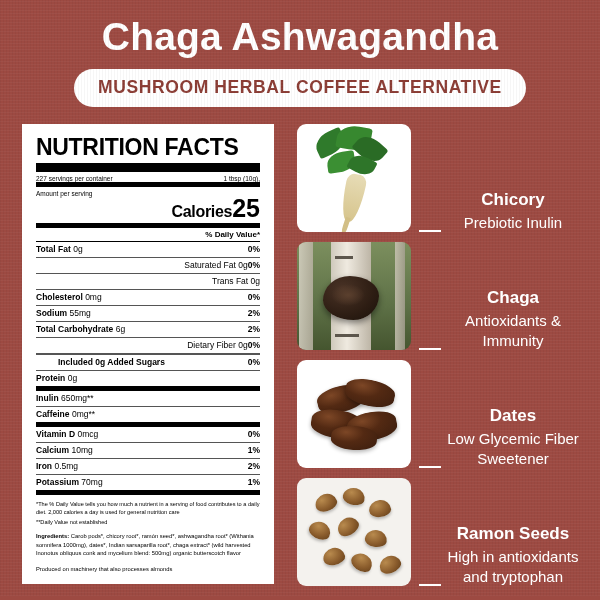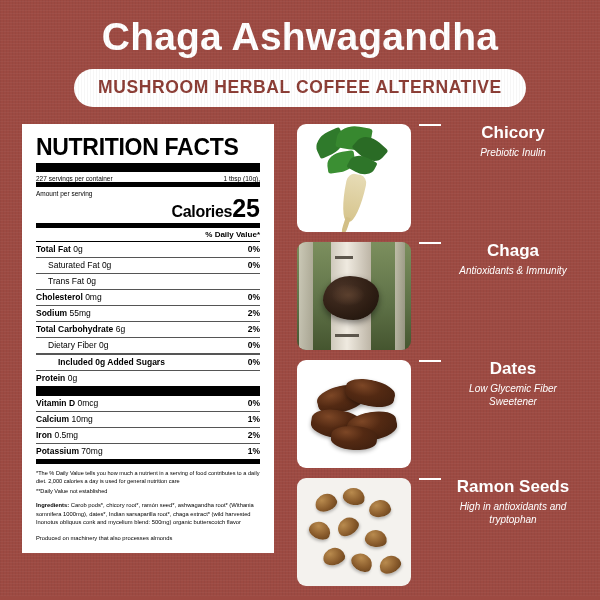--- a/index.html
+++ b/index.html
@@ -111,21 +111,21 @@
   }
   .nrow {
     display: flex;
     justify-content: space-between;
     align-items: baseline;
     font-size: 8.5px;
     padding: 2.5px 0 2.5px;
   }
   .nrow .nm { font-weight: bold; }
   .nrow .nm span.val { font-weight: normal; }
-  .nrow.ind { padding-left: 12px; }
+  .nrow.ind { padding-left: 12px; justify-content: flex-end; }
   .nrow.ind .nm { font-weight: normal; }
   .nrow.ind2 { padding-left: 22px; }
   .nrow.ind2 .nm { font-weight: bold; }
   .dv { font-weight: bold; font-size: 8.5px; }
 
   .footnote {
     font-size: 5.6px;
     line-height: 1.45;
     padding-top: 5px;
   }
@@ -143,21 +143,21 @@
 
   
   .cards {
     position: absolute;
     left: 297px;
     top: 124px;
     width: 282px;
   }
   .card-row {
     display: flex;
-    align-items: flex-start;
+    align-items: flex-end;
     margin-bottom: 10px;
   }
   .photo {
     width: 114px;
     height: 108px;
     border-radius: 9px;
     overflow: hidden;
     position: relative;
     flex: 0 0 auto;
     background: #eee;
@@ -173,24 +173,23 @@
     color: #ffffff;
     text-align: center;
     flex: 1 1 auto;
   }
   .cname {
     font-size: 17px;
     font-weight: bold;
     line-height: 1.1;
   }
   .cdesc {
-    font-size: 10px;
+    font-size: 15px;
     line-height: 1.3;
     margin-top: 3px;
-    font-style: italic;
   }
 
   
   .p-chicory { background: #ffffff; }
   .p-chicory .leaf {
     position: absolute;
     background: #2f7a2b;
     border-radius: 60% 10% 60% 10%;
   }
   .p-chicory .root {
@@ -336,20 +335,31 @@
           <span class="nm">Included 0g Added Sugars <span class="val"></span></span>
           <span class="dv">0%</span>
         </div>
         <div class="rule-hair"></div>
         <div class="nrow">
           <span class="nm">Protein <span class="val">0g</span></span>
           <span class="dv"></span>
         </div>
       </div>
     <div class="rule-med"></div>
+    <div id="rows-two">
+        <div class="nrow">
+          <span class="nm">Inulin <span class="val">650mg**</span></span>
+          <span class="dv"></span>
+        </div>
+        <div class="rule-hair"></div>
+        <div class="nrow">
+          <span class="nm">Caffeine <span class="val">0mg**</span></span>
+          <span class="dv"></span>
+        </div>
+      </div>
     <div class="rule-med"></div>
     <div id="rows-three">
         <div class="nrow">
           <span class="nm">Vitamin D <span class="val">0mcg</span></span>
           <span class="dv">0%</span>
         </div>
         <div class="rule-hair"></div>
         <div class="nrow">
           <span class="nm">Calcium <span class="val">10mg</span></span>
           <span class="dv">1%</span>

